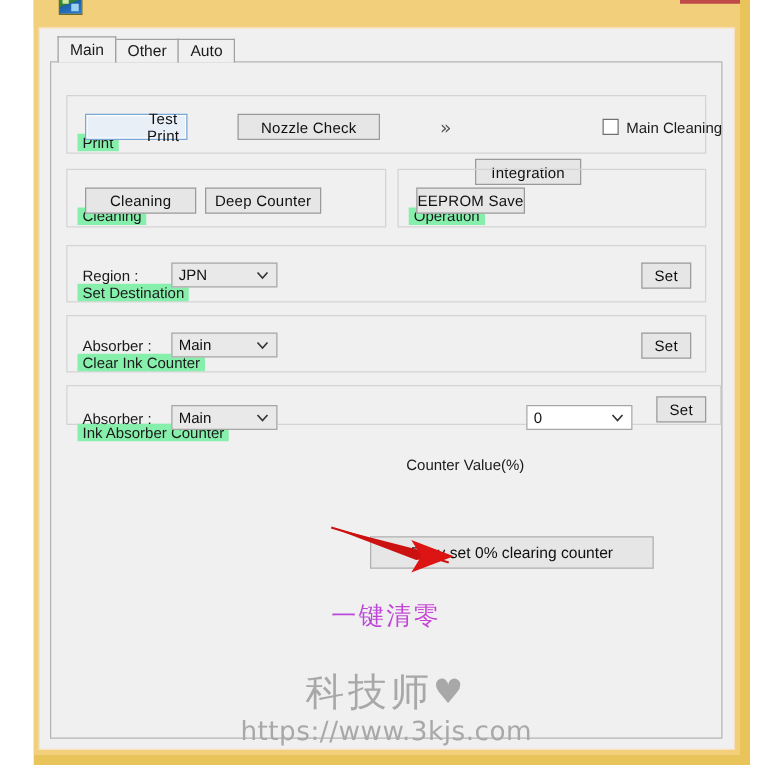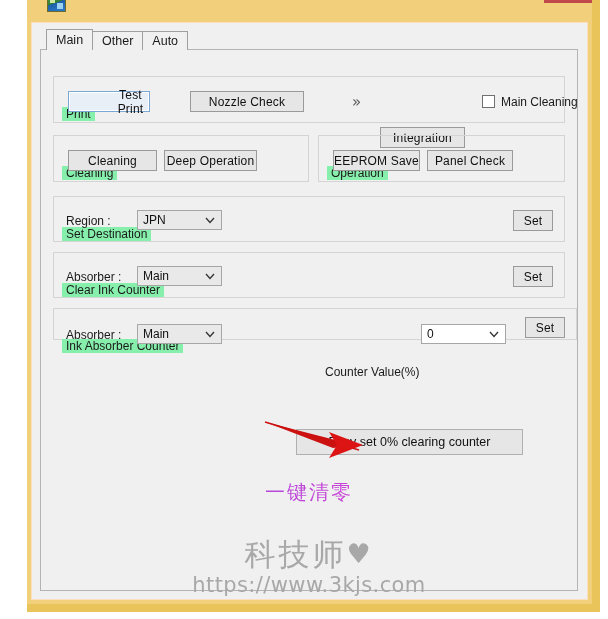--- a/index.html
+++ b/index.html
@@ -377,29 +377,28 @@
 
         <div id="chk-auto-cleaning-box" style="left:428px; top:18px;"></div>
         <div class="lbl" style="left:447px; top:18px;">Main Cleaning</div>
       </div>
 
       <div class="groupbox" style="left:12px; top:85px; width:256px; height:47px;">
         <div class="gb-title">Cleaning</div>
 
         <div class="btn" style="left:14px; top:14px; width:89px; height:21px;">Cleaning</div>
 
-        <div class="btn" style="left:110px; top:14px; width:93px; height:21px;">Deep Operation</div>
+        <div class="btn" style="left:110px; top:14px; width:93px; height:21px;">Deep Counter</div>
       </div>
 
       <div class="groupbox" style="left:277px; top:85px; right:12px; height:47px;">
         <div class="gb-title">Operation</div>
 
         <div class="btn" style="left:14px; top:14px; width:87px; height:21px;">EEPROM Save</div>
 
-        <div class="btn" style="left:108px; top:14px; width:86px; height:21px;">Panel Check</div>
       </div>
 
       <div class="groupbox" style="left:12px; top:146px; right:12px; height:46px;">
         <div class="gb-title">Set Destination</div>
 
         <div class="lbl" style="left:12px; top:17px;">Region :</div>
 
         <div class="combo" style="left:83px; top:13px; width:85px;">
           <div class="combo-value">JPN</div>
           <div class="combo-arrow">

